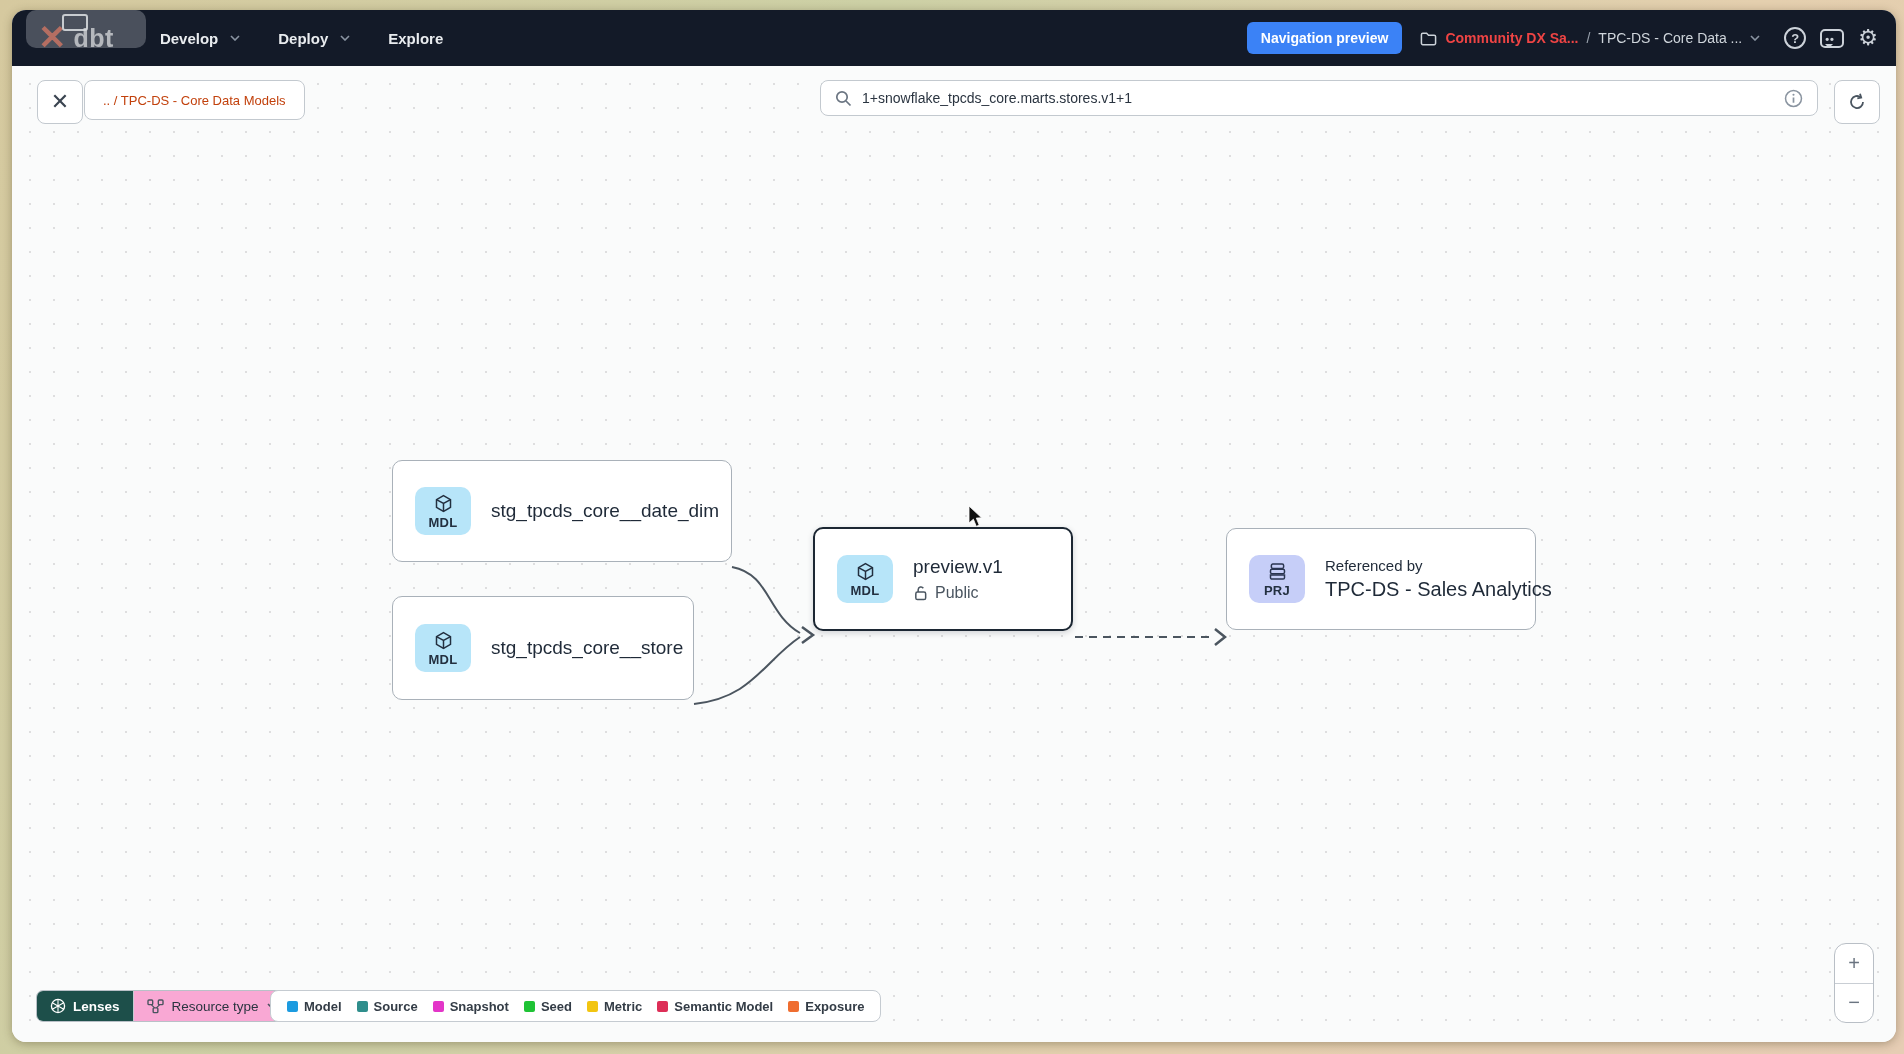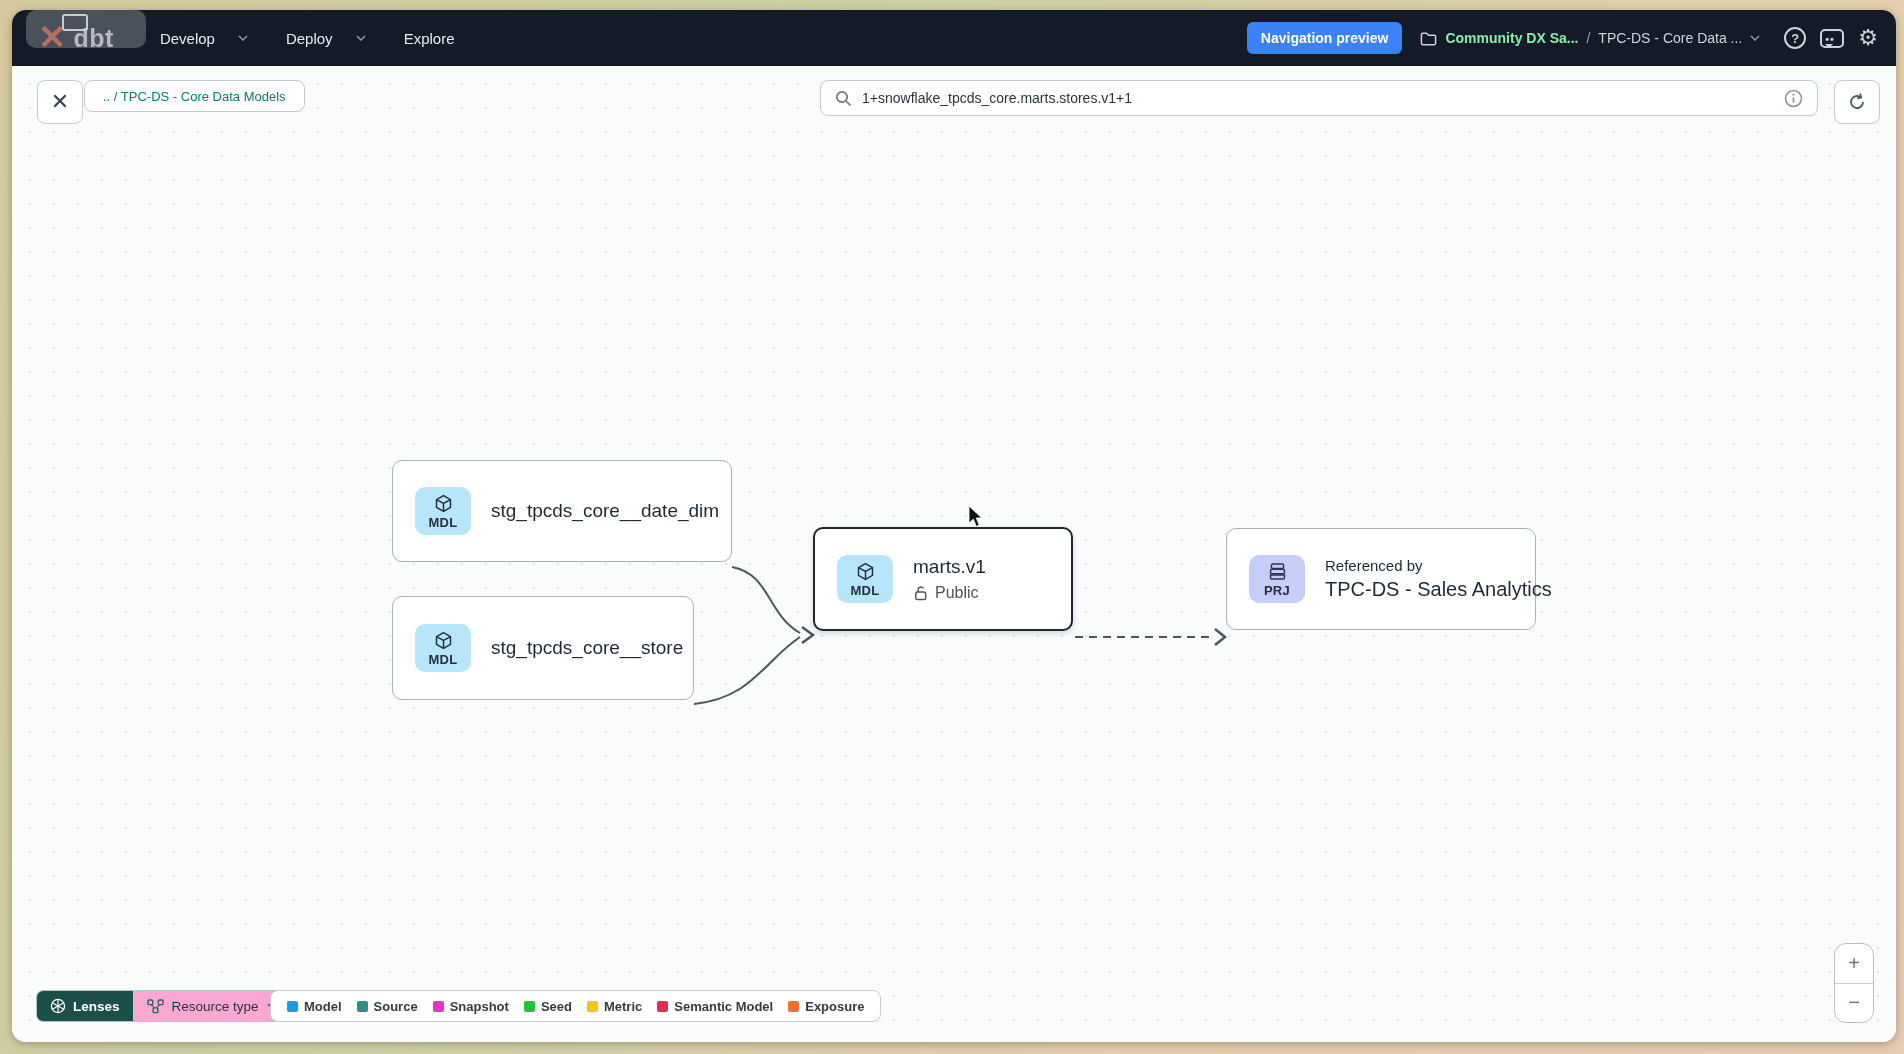--- a/index.html
+++ b/index.html
@@ -11,28 +11,28 @@
     border-radius:14px; background:#fafbfb; overflow:hidden;
     box-shadow:0 2px 10px rgba(60,50,20,.35); }
 
   
   .navbar { position:absolute; left:0; top:0; width:100%; height:56px;
     background:#131a28; display:flex; align-items:center; padding:0 18px 0 26px; z-index:30; }
   .logo { display:flex; align-items:center; gap:7px; margin-right:46px; }
   .logo-x { color:#ff5c35; font-size:34px; font-weight:700; line-height:1; transform:translateY(-1px); }
   .logo-word { color:#ffffff; font-size:25px; font-weight:700; letter-spacing:.5px; }
   .menu { display:flex; align-items:center; gap:38px; }
-  .menu-item { display:flex; align-items:center; gap:23px; color:#e9ecef;
-    font-size:15px; font-weight:400; cursor:pointer; }
+  .menu-item { display:flex; align-items:center; gap:12px; color:#e9ecef;
+    font-size:15px; font-weight:700; cursor:pointer; }
   .chev { width:10px; height:6px; }
   .nav-right { margin-left:auto; display:flex; align-items:center; gap:18px; }
   .nav-preview { color:#fff; font-size:14px; font-weight:700; padding:8px 14px;
     border-radius:6px; }
   .crumbs { display:flex; align-items:center; gap:8px; }
-  .crumb-proj { color:#86efac; font-size:14px; font-weight:700; }
+  .crumb-proj { color:#ef4444; font-size:14px; font-weight:700; }
   .crumb-sep { color:#98a1ac; font-size:14px; }
   .crumb-sec { color:#cfd5db; font-size:14px; }
   .nav-icons { display:flex; align-items:center; gap:14px; margin-left:6px; }
   .help-circle { width:22px; height:22px; border:2px solid #ccd2d9; border-radius:50%;
     color:#ccd2d9; font-size:13px; font-weight:700; display:flex; align-items:center;
     justify-content:center; cursor:pointer; }
   .bubble { width:24px; height:19px; border:2px solid #ccd2d9; border-radius:5px;
     position:relative; cursor:pointer; }
   .bubble:after { content:""; position:absolute; left:3px; bottom:-6px;
     border:4px solid transparent; border-top-color:#ccd2d9; }
@@ -50,23 +50,23 @@
   .canvas { position:absolute; left:0; top:56px; width:1884px; height:976px;
     background-color:#fafbfb;
     background-image:radial-gradient(#dededf 1.3px, transparent 1.3px);
     background-size:24px 24px; background-position:6px 6px; }
 
   
   .btn-sq { position:absolute; background:#fff; border:1px solid #c3c9cf; border-radius:8px;
     display:flex; align-items:center; justify-content:center; cursor:pointer; z-index:20; }
   .close-btn { left:25px; top:70px; width:46px; height:44px; }
   .close-x { font-size:22px; color:#3a4450; line-height:1; }
-  .path-chip { position:absolute; left:72px; top:70px; height:32px; padding:0 18px;
+  .path-chip { position:absolute; left:72px; top:70px; height:40px; padding:0 18px;
     background:#fff; border:1px solid #c3c9cf; border-radius:8px; display:flex;
-    align-items:center; font-size:13px; color:#0f766e; z-index:20; cursor:pointer; }
+    align-items:center; font-size:13px; color:#c2410c; z-index:20; cursor:pointer; }
   .searchbar { position:absolute; left:808px; top:70px; width:998px; height:36px;
     background:#fff; border:1px solid #c3c9cf; border-radius:8px; display:flex;
     align-items:center; padding:0 14px; gap:10px; z-index:20; }
   .searchbar input { flex:1; border:none; outline:none; font-size:14px; color:#2a3440;
     font-family:"Liberation Sans", sans-serif; background:transparent; }
   .refresh-btn { left:1822px; top:70px; width:46px; height:44px; }
 
   
   .node { position:absolute; background:#fff; border:1.5px solid #a9b1b9; border-radius:10px;
     display:flex; align-items:center; gap:20px; padding:0 22px; cursor:pointer; z-index:10; }
@@ -224,21 +224,21 @@
 
   <div class="node n-stores selected">
     <div class="badge" style="background-color: rgb(183, 229, 249);">
       <svg width="21" height="21" viewBox="0 0 24 24">
         <path d="M12 3 L20 7.5 V16.5 L12 21 L4 16.5 V7.5 Z" fill="none" stroke="#233040" stroke-width="1.7"></path>
         <path d="M4 7.5 L12 12 L20 7.5 M12 12 V21" fill="none" stroke="#233040" stroke-width="1.7"></path>
       </svg>
       <span class="badge-label">MDL</span>
     </div>
     <div>
-      <div class="node-label">marts.v1</div>
+      <div class="node-label">preview.v1</div>
       <div class="node-sub">
         <svg width="15" height="16" viewBox="0 0 16 17">
           <rect x="3" y="7.5" width="10.5" height="8" rx="1.8" fill="none" stroke="#4a5560" stroke-width="1.6"></rect>
           <path d="M 5.5 7.5 V 5 a 3 3 0 0 1 5.5 -1.6" fill="none" stroke="#4a5560" stroke-width="1.6"></path>
         </svg>
         <span>Public</span>
       </div>
     </div>
   </div>
 

